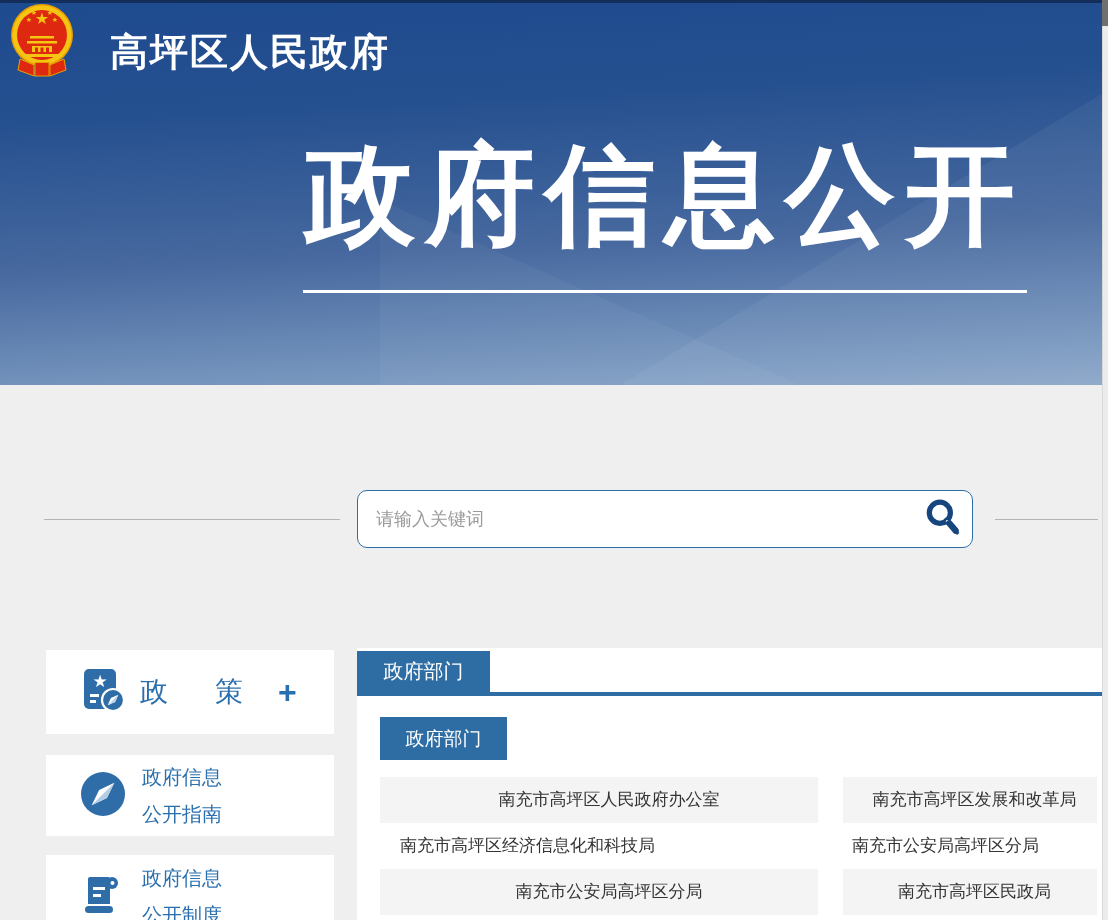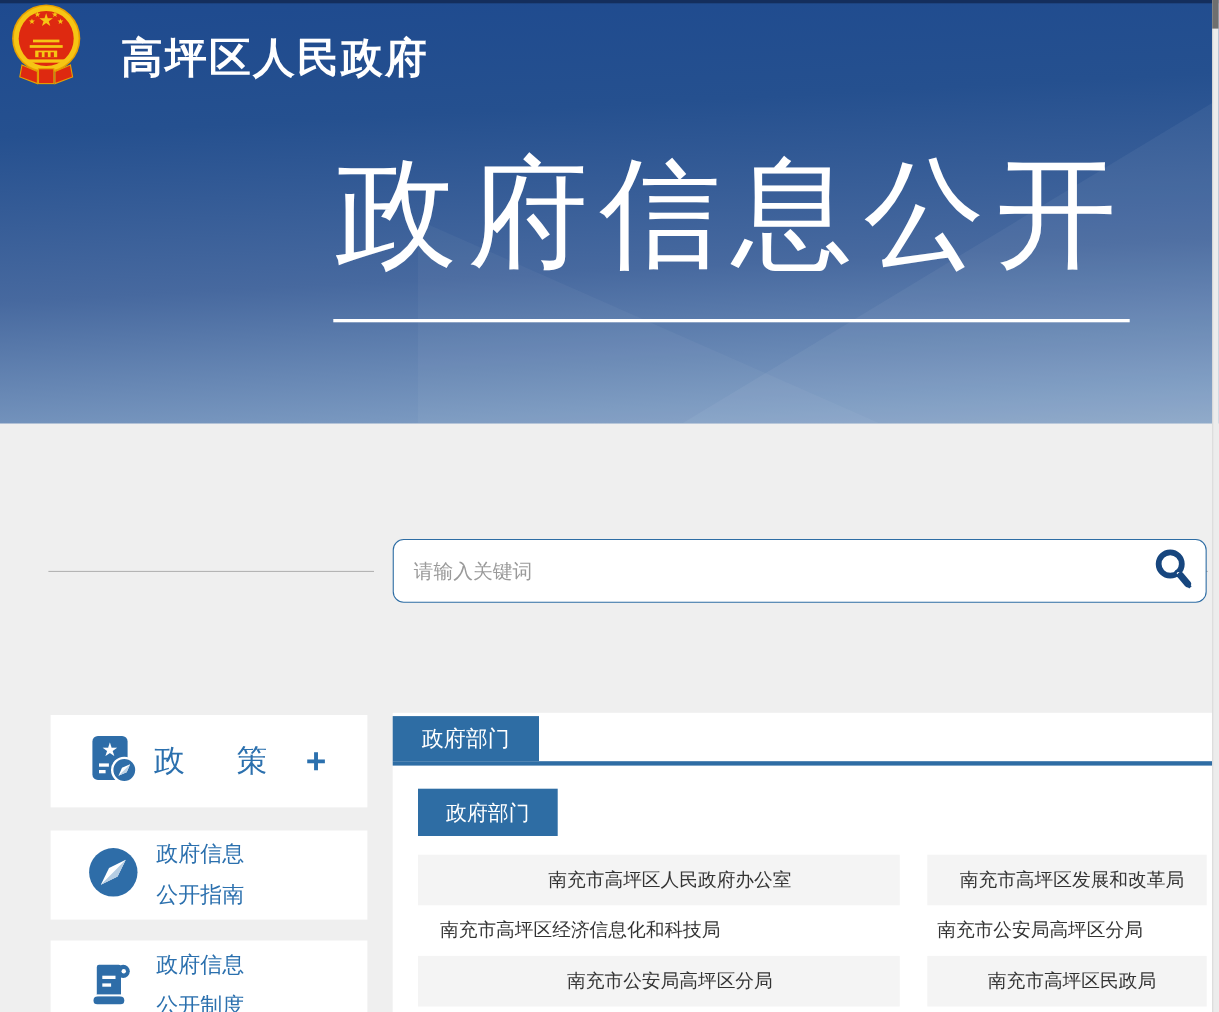--- a/index.html
+++ b/index.html
@@ -11,28 +11,28 @@
   .banner { position:absolute; left:0; top:0; width:1108px; height:385px;
     background:linear-gradient(177deg,#1e4a8f 0%,#25508f 28%,#47699f 62%,#7897bf 90%,#8ba7c8 100%); }
   .topbar { position:absolute; left:0; top:0; width:100%; height:3px; background:#142e5c; }
   .deco-a { position:absolute; left:620px; top:90px; width:488px; height:295px;
     background:rgba(255,255,255,0.05); clip-path:polygon(100% 0,0 100%,100% 100%); }
   .deco-b { position:absolute; left:380px; top:200px; width:420px; height:185px;
     background:rgba(255,255,255,0.04); clip-path:polygon(0 0,100% 100%,0 100%); }
   .brand { position:absolute; left:10px; top:2px; display:flex; align-items:center; }
   .site-name { margin-left:36px; color:#fff; font-size:38px; font-weight:bold; letter-spacing:2px;margin-top:20px; }
   .hero { position:absolute; left:303px; top:140px; width:724px; text-align:center; }
-  .hero-title { color:#fff; font-size:110px; font-weight:normal; line-height:1; letter-spacing:10px; white-space:nowrap; }
+  .hero-title { color:#fff; font-size:110px; font-weight:bold; line-height:1; letter-spacing:10px; white-space:nowrap; }
   .hero-underline { margin-top:40px; height:3px; background:#fff; width:100%; }
 
   
   .search-line { position:absolute; height:1px; background:#b4b4b4; top:519px; }
   .search-line.left { left:44px; width:296px; }
   .search-line.right { left:995px; width:103px; }
-  .search-box { position:absolute; left:357px; top:490px; width:740px; height:58px;
+  .search-box { position:absolute; left:357px; top:490px; width:616px; height:58px;
     background:#fff; border:1px solid #2e6da4; border-radius:10px;
     display:flex; align-items:center; overflow:hidden; }
   .search-input { flex:1; height:100%; border:none; outline:none; font-size:18px;
     padding:0 18px; color:#333; background:transparent;
     font-family:"Liberation Sans","DejaVu Sans",sans-serif; }
   .search-input::placeholder { color:#9a9a9a; }
   .search-btn { width:58px; height:100%; display:flex; align-items:center; justify-content:center;
     cursor:pointer; background:transparent; border:none; }
 
   

